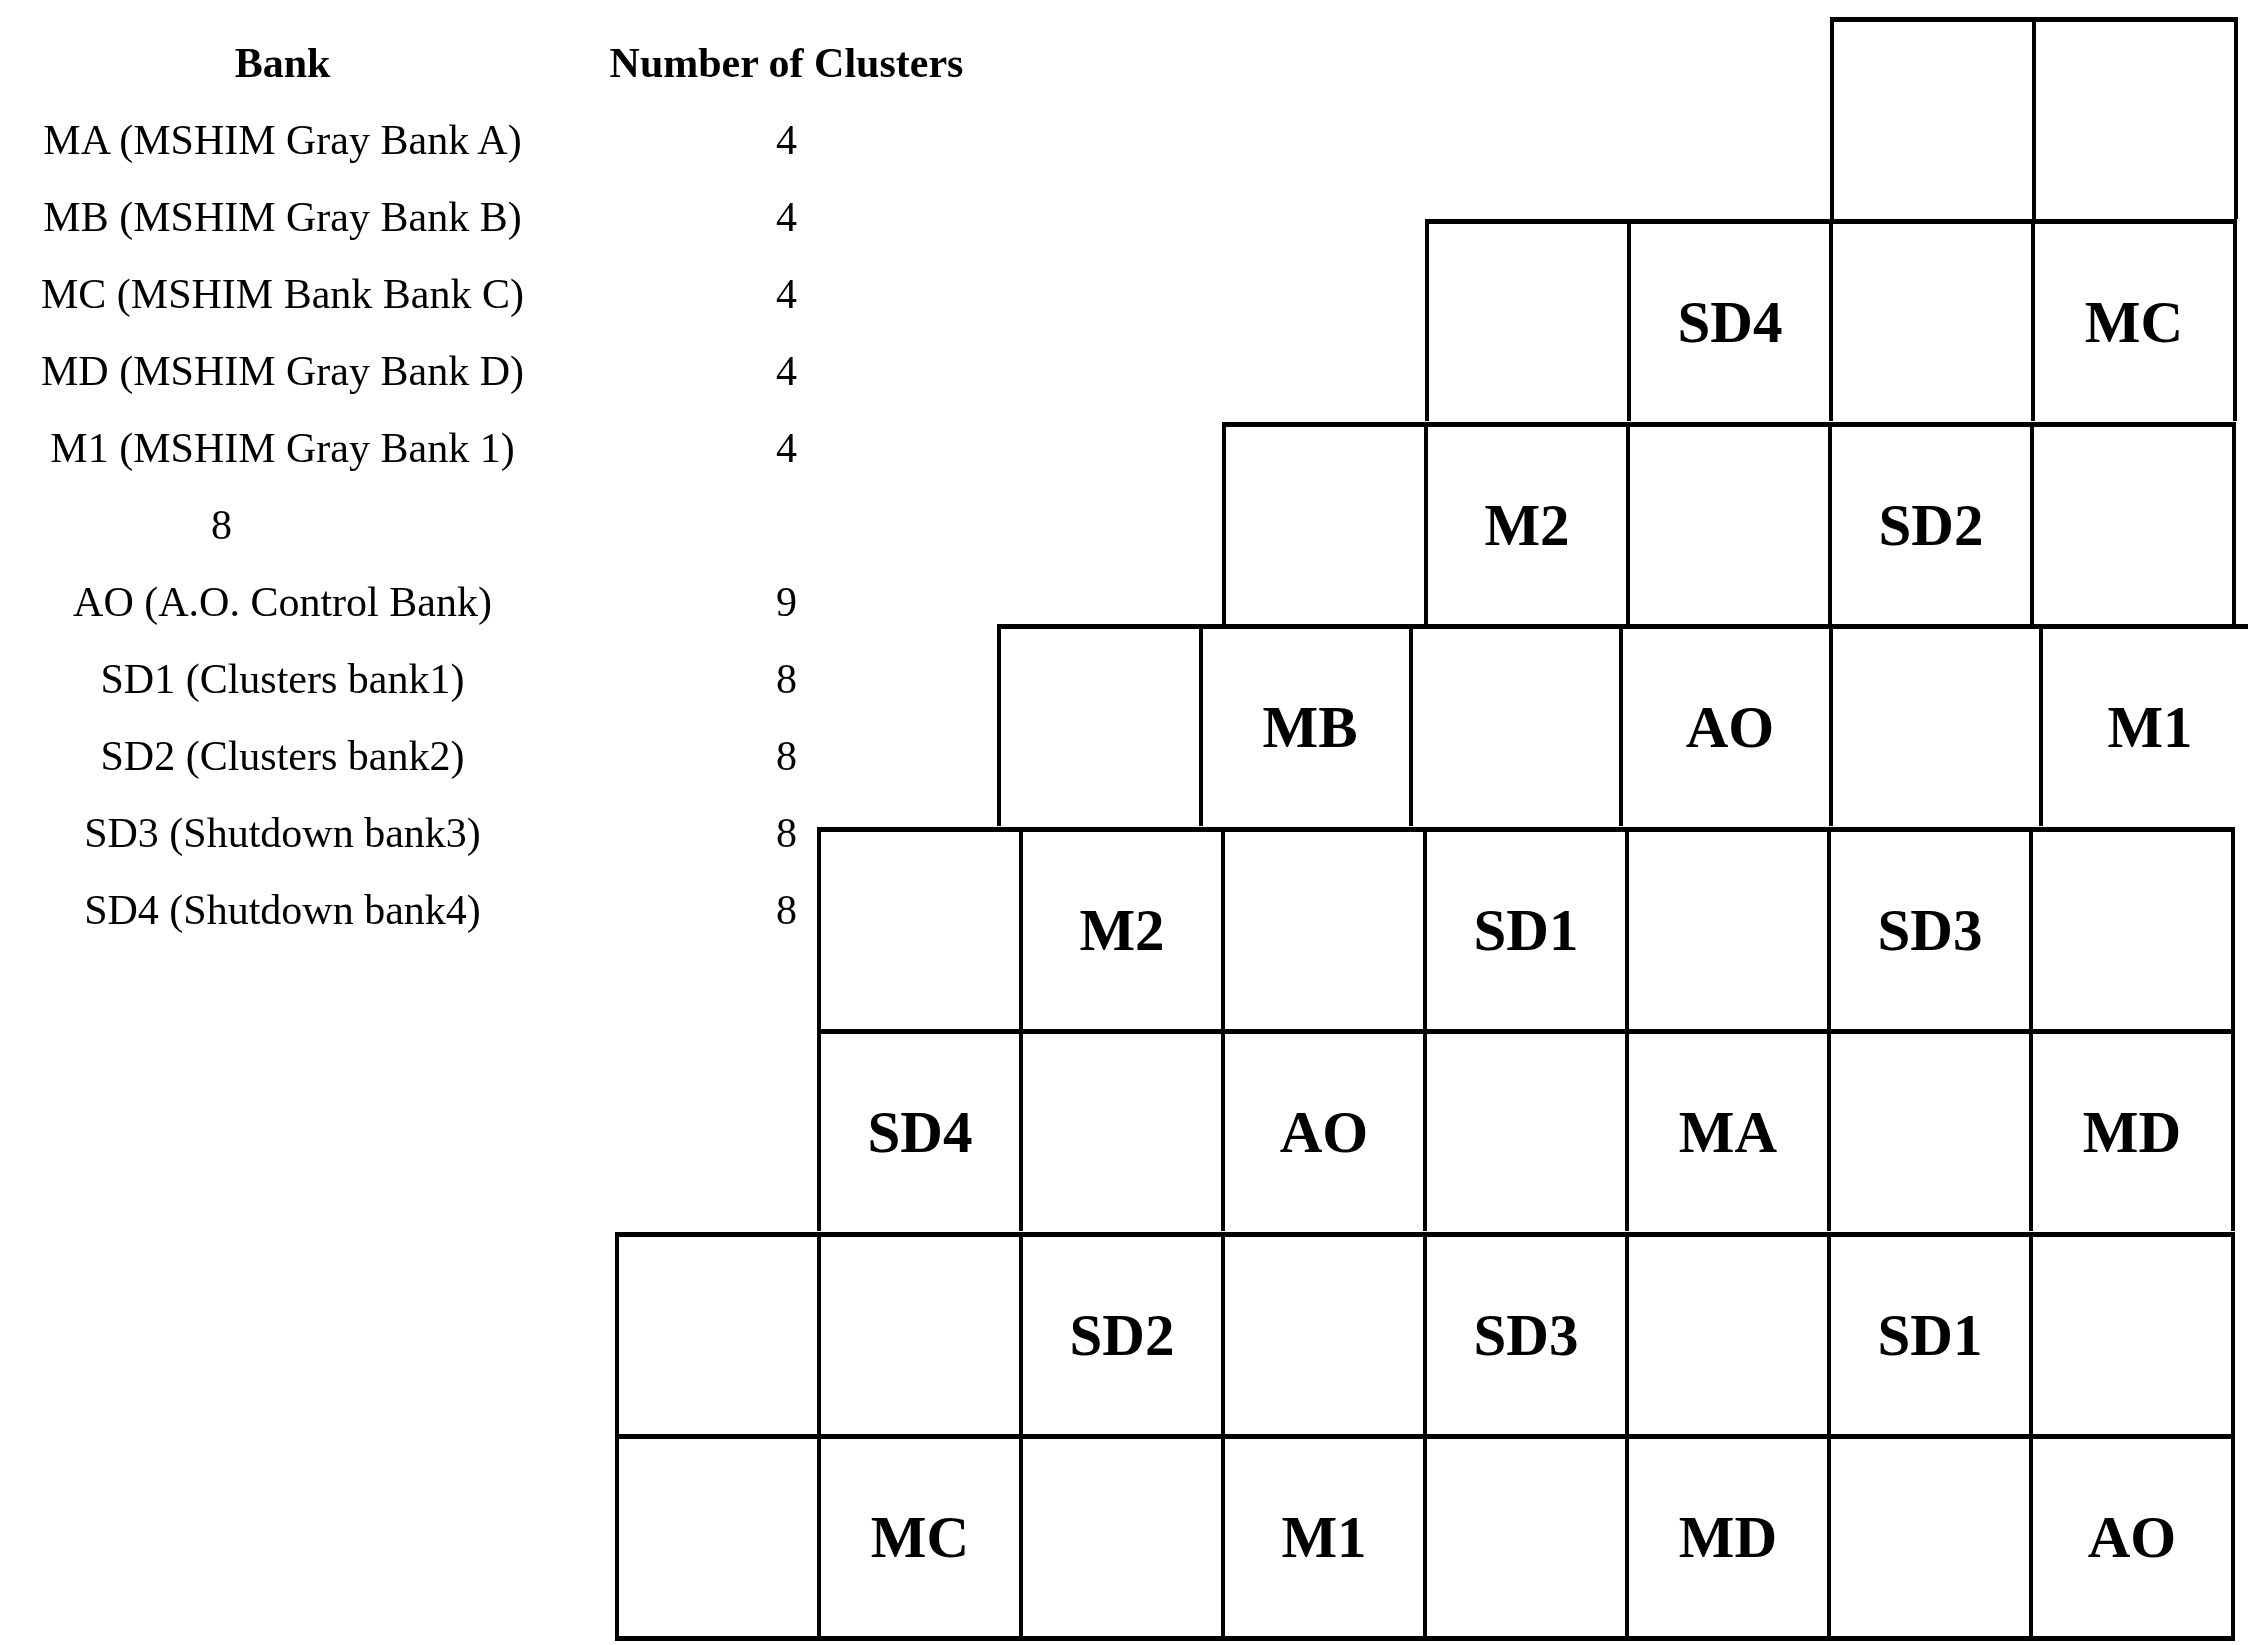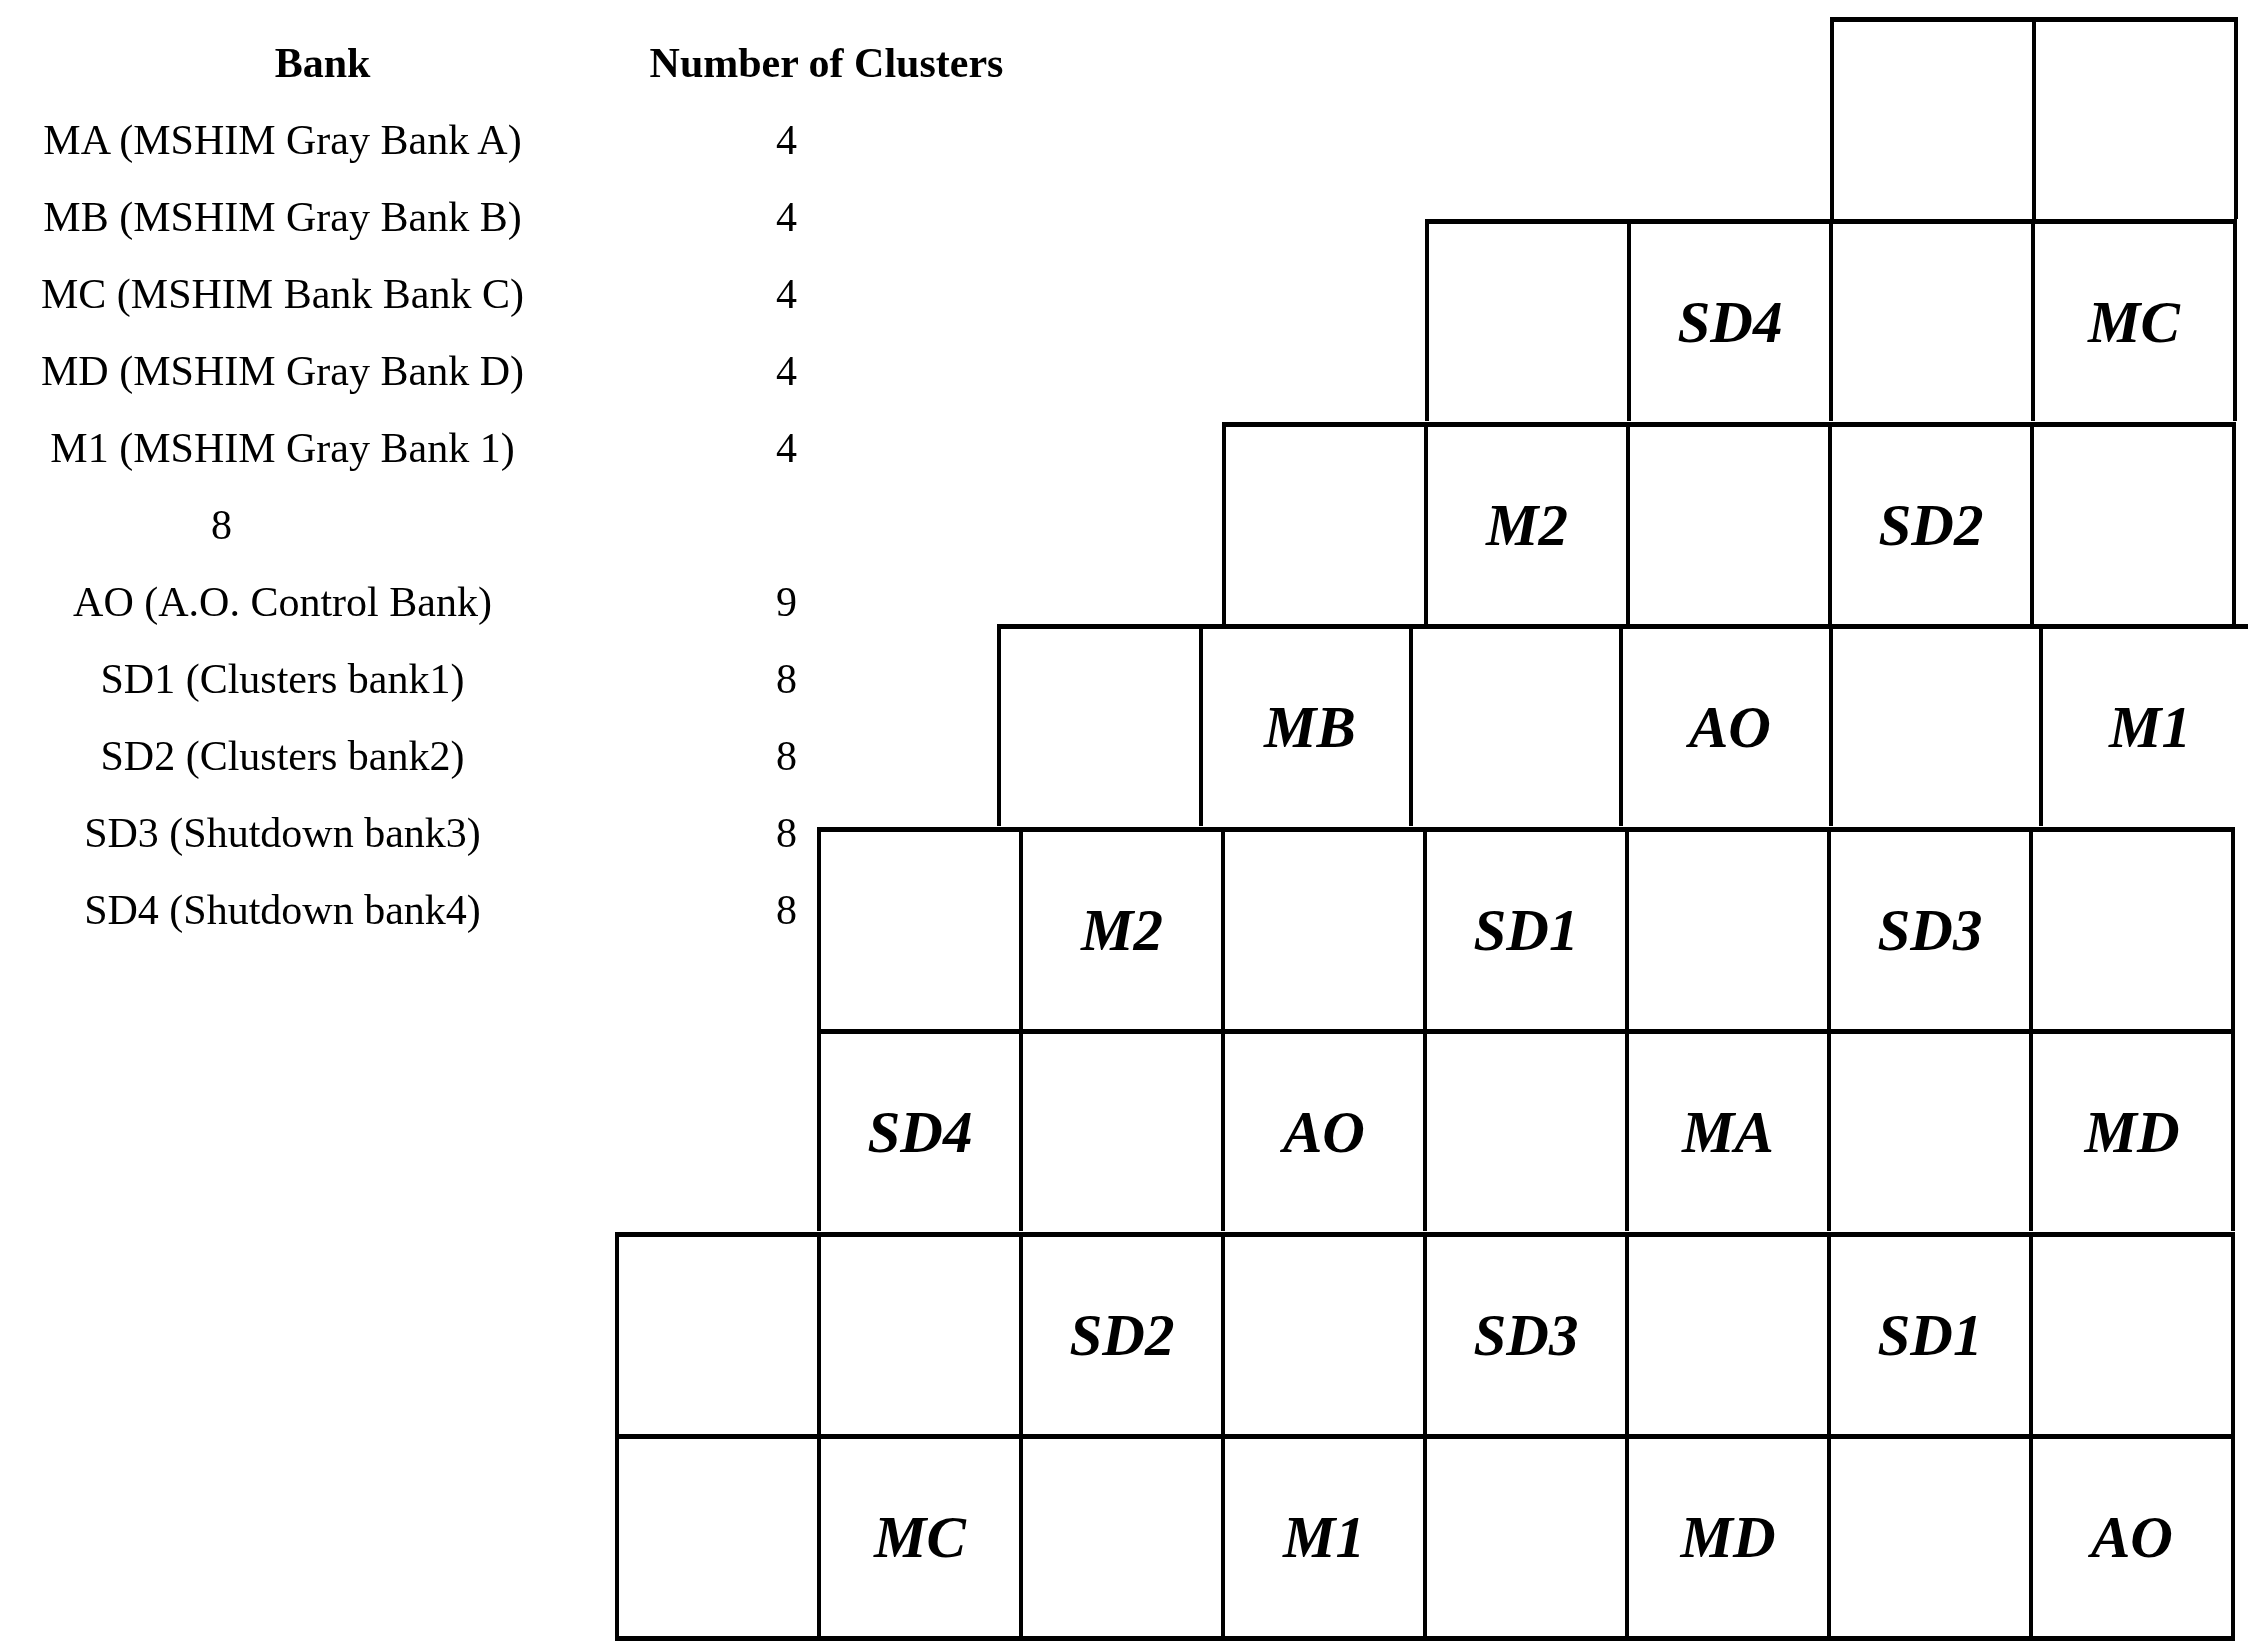--- a/index.html
+++ b/index.html
@@ -27,21 +27,20 @@
     left: 0;
     top: 24.5px;
   }
   .trow {
     display: flex;
     height: 77px;
     align-items: center;
   }
   .trow.header {
     font-weight: bold;
-    padding-left: 40px;
   }
   .tcell {
     font-size: 42px;
     line-height: 1;
     text-align: center;
     white-space: nowrap;
   }
   .tcell.bank-col { width: 565px; }
   .tcell.num-col  { width: 443px; }
 
@@ -52,21 +51,20 @@
     top: 17px;
     width: 1625px;
     height: 1626px;
   }
   .grow {
     position: absolute;
     display: flex;
     height: 197px;              
     border-top: 5.6px solid var(--line);
     border-left: 4.7px solid var(--line);
-    font-style: italic;
   }
   .grow.last {
     border-bottom: 5.6px solid var(--line);
   }
   .gcell {
     flex: 0 0 202px;
     width: 202px;
     height: 100%;
     box-sizing: border-box;
     border-right: 4.7px solid var(--line);

